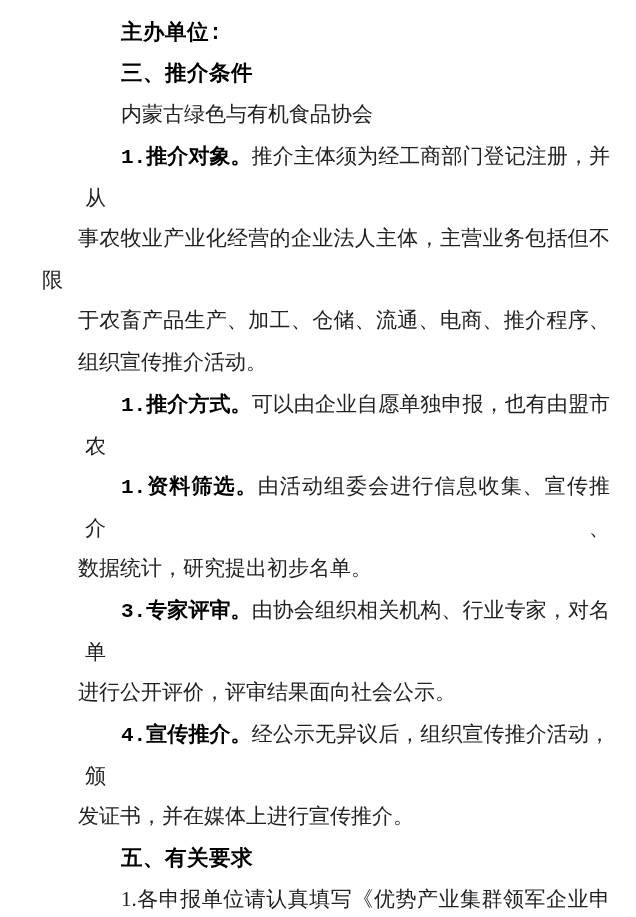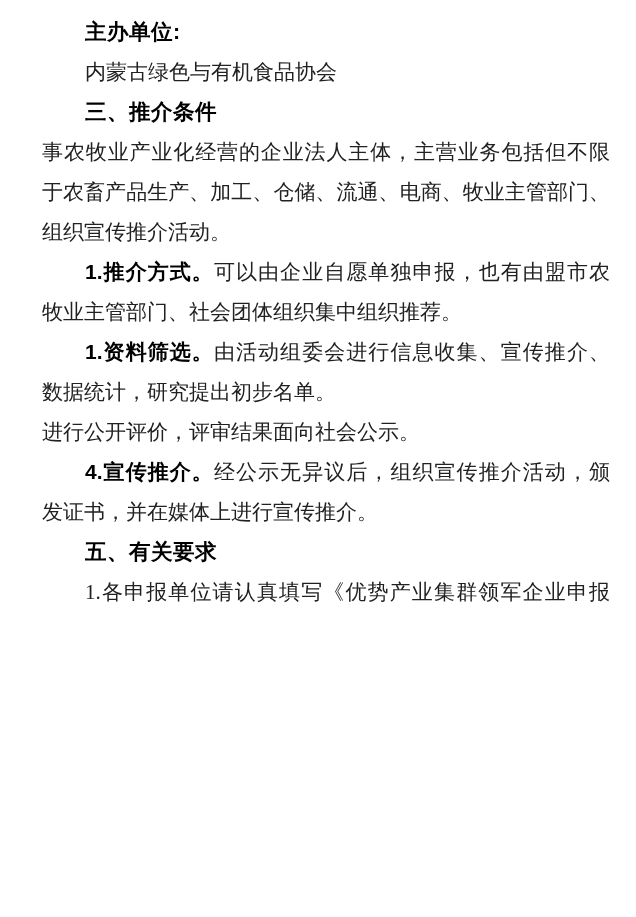--- a/index.html
+++ b/index.html
@@ -28,43 +28,45 @@
   }
   .line.indent {
     padding-left: 43px;
   }
   .line.justify {
     text-align: justify;
     text-align-last: justify;
     white-space: normal;
   }
   .line .lead {
-    font-family: Liberation Sans, sans-serif;
+    font-family: Liberation Mono, monospace;
     font-weight: bold;
     color: var(--bold-color, #000000);
+    margin-left: 36px;
   }
   .line.heading .lead {
     font-size: 21.5px;
     letter-spacing: 0.5px;
   }
 </style>
 </head>
 <body>
 
 <div class="page">
   <div class="doc-body" id="doc-lines">
       <div class="line heading indent"><span class="lead">主办单位:</span><span class="rest"></span></div>
+      <div class="line heading indent"><span class="lead">三、推介条件</span><span class="rest"></span></div>
       <div class="line body indent"><span class="lead"></span><span class="rest">内蒙古绿色与有机食品协会</span></div>
-      <div class="line heading indent"><span class="lead">三、推介条件</span><span class="rest"></span></div>
+      <div class="line body indent justify"><span class="lead">1.推介对象。</span><span class="rest">推介主体须为经工商部门登记注册，并从</span></div>
       <div class="line body justify"><span class="lead"></span><span class="rest">事农牧业产业化经营的企业法人主体，主营业务包括但不限</span></div>
-      <div class="line body justify"><span class="lead"></span><span class="rest">于农畜产品生产、加工、仓储、流通、电商、牧业主管部门、</span></div>
+      <div class="line body justify"><span class="lead"></span><span class="rest">于农畜产品生产、加工、仓储、流通、电商、推介程序、</span></div>
       <div class="line body"><span class="lead"></span><span class="rest">组织宣传推介活动。</span></div>
       <div class="line body indent justify"><span class="lead">1.推介方式。</span><span class="rest">可以由企业自愿单独申报，也有由盟市农</span></div>
-      <div class="line body"><span class="lead"></span><span class="rest">牧业主管部门、社会团体组织集中组织推荐。</span></div>
       <div class="line body indent justify"><span class="lead">1.资料筛选。</span><span class="rest">由活动组委会进行信息收集、宣传推介、</span></div>
       <div class="line body"><span class="lead"></span><span class="rest">数据统计，研究提出初步名单。</span></div>
+      <div class="line body indent justify"><span class="lead">3.专家评审。</span><span class="rest">由协会组织相关机构、行业专家，对名单</span></div>
       <div class="line body"><span class="lead"></span><span class="rest">进行公开评价，评审结果面向社会公示。</span></div>
       <div class="line body indent justify"><span class="lead">4.宣传推介。</span><span class="rest">经公示无异议后，组织宣传推介活动，颁</span></div>
       <div class="line body"><span class="lead"></span><span class="rest">发证书，并在媒体上进行宣传推介。</span></div>
       <div class="line heading indent"><span class="lead">五、有关要求</span><span class="rest"></span></div>
       <div class="line body indent justify"><span class="lead"></span><span class="rest">1.各申报单位请认真填写《优势产业集群领军企业申报</span></div>
     </div>
 </div>
 
 </body></html>

